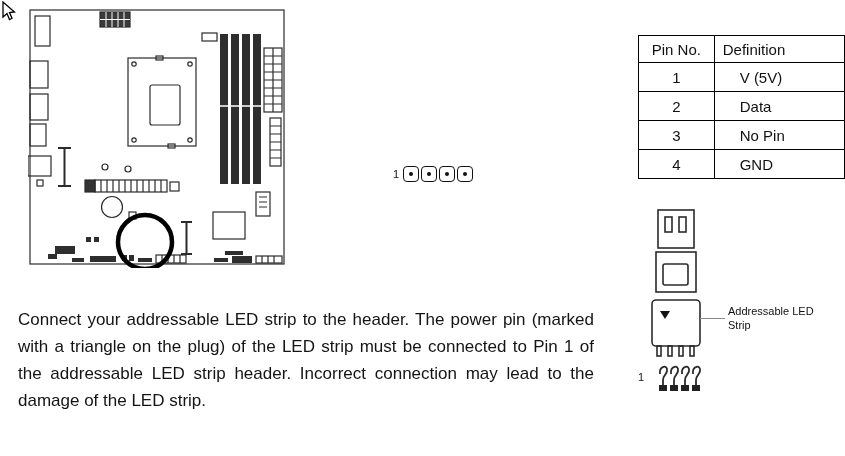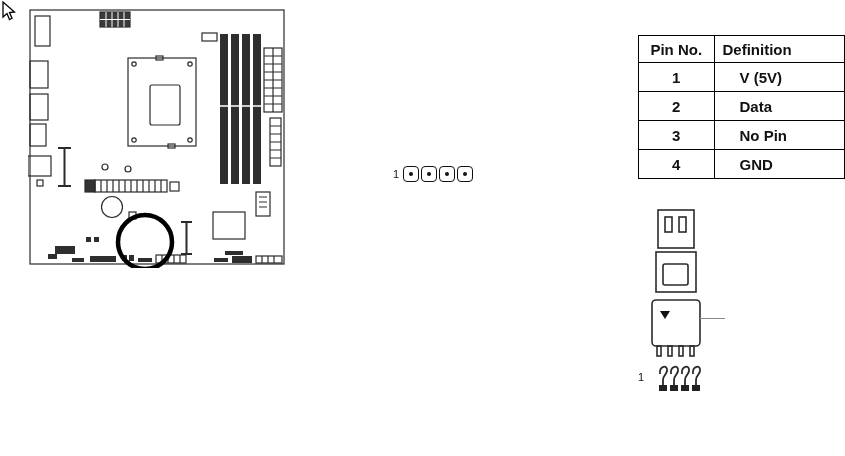--- a/index.html
+++ b/index.html
@@ -21,21 +21,21 @@
   .sq{
     width:14px;height:14px;border:1.6px solid #111;border-radius:4px;
     display:flex;align-items:center;justify-content:center;margin-right:2px;background:#fff;
   }
   .dot{width:4.5px;height:4.5px;background:#111;border-radius:50%;}
 
   
   .tbl-wrap{left:638px;top:35px;}
   table.pins{border-collapse:collapse;background:#fff;}
   table.pins th,table.pins td{
-    border:1px solid #000;font-size:15px;font-weight:700;height:26px;
+    border:1px solid #000;font-size:15px;font-weight:400;height:26px;
     font-family:"Liberation Sans",sans-serif;color:#111;
   }
   table.pins th{padding:0 8px;}
   th.col-pin{width:62px;text-align:center;}
   th.col-def{width:118px;text-align:left;}
   td.c{text-align:center;}
   td.l{text-align:left;padding-left:25px;}
 
   
   .conn-wrap{left:648px;top:208px;}
@@ -228,17 +228,19 @@
           <rect x="22" y="177" width="8" height="6"></rect>
           <rect x="33" y="177" width="8" height="6"></rect>
           <rect x="44" y="177" width="8" height="6"></rect>
         </g>
       </g>
     </svg>
   </div>
 
   <div class="abs leader-line"></div>
 
+  <div class="abs conn-label">Addressable LED Strip</div>
 
   <div class="abs pin1-bottom">1</div>
 
+  <div class="abs instructions">Connect your addressable LED strip to the header. The power pin (marked with a triangle on the plug) of the LED strip must be connected to Pin 1 of the addressable LED strip header. Incorrect connection may lead to the damage of the LED strip.</div>
 
 </div>
 
 </body></html>

